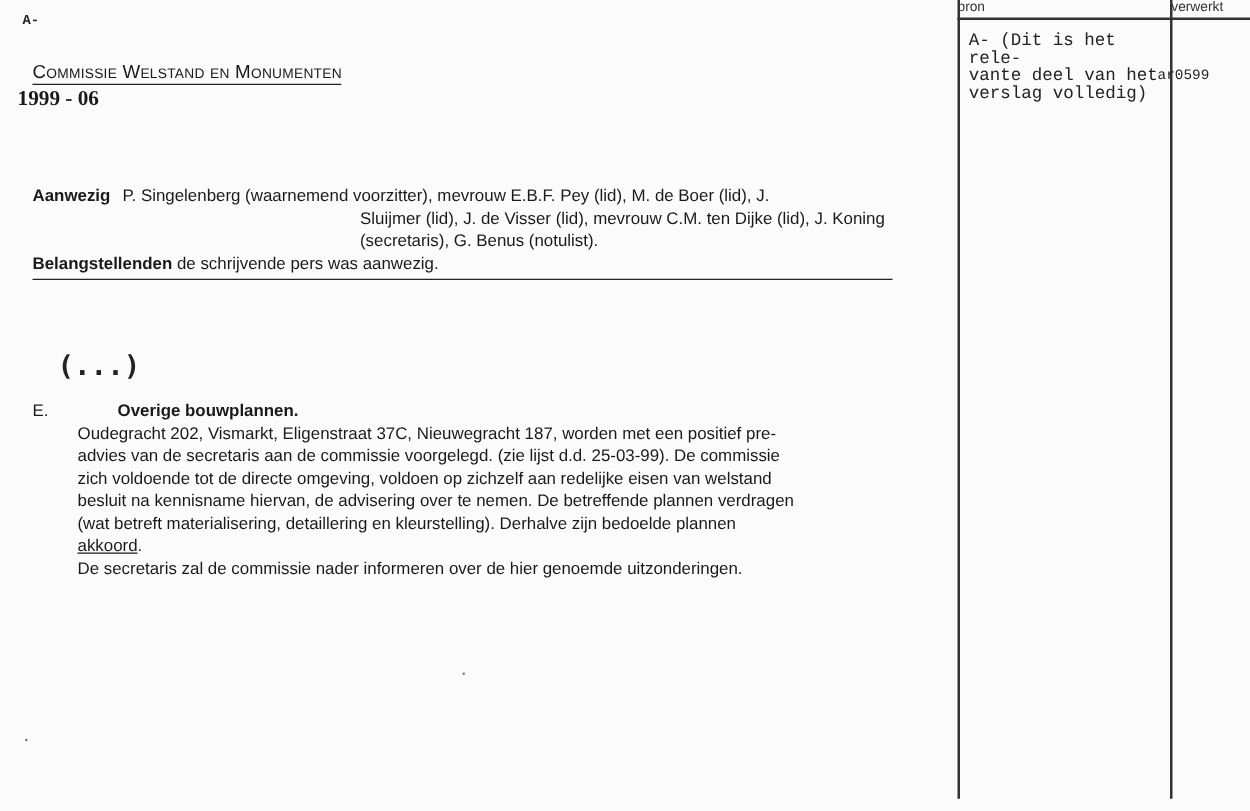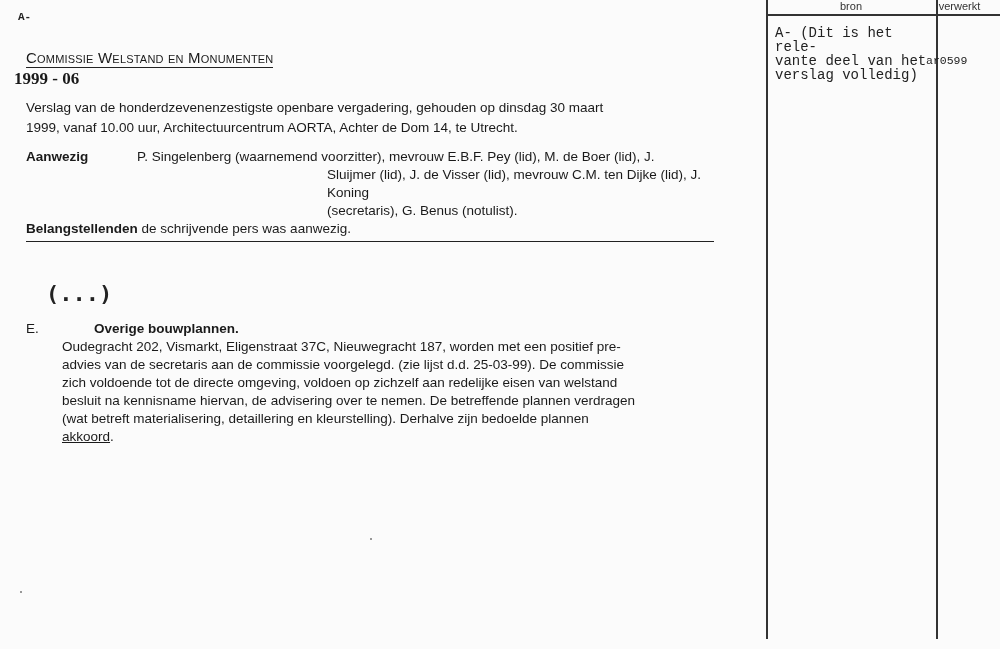--- a/index.html
+++ b/index.html
@@ -24,21 +24,21 @@
     font-family:"Liberation Serif", serif; font-weight:bold; font-size:17px;
   }
   .intro {
     position:absolute; left:26px; top:98px; width:690px;
     font-size:13.5px; line-height:20px;
   }
   .attendance {
     position:absolute; left:26px; top:148px; width:690px;
     font-size:13.5px; line-height:18px;
   }
-  .att-row { display:flex;gap:39px; }
+  .att-row { display:flex; }
   .att-label { font-weight:bold; }
   .att-label.present { width:72px; }
   .att-label.absent { width:128px; }
   .att-body { flex:1; }
   .att-note { border-bottom:1.5px solid #222; padding-bottom:3px; width:688px; }
   .ellipsis {
     position:absolute; left:46px; top:281px;
     font-family:"DejaVu Sans Mono", monospace; font-size:22px; font-weight:bold; color:#222;
   }
   .section {
@@ -53,21 +53,21 @@
   .underline { text-decoration:underline; }
   .speck { position:absolute; width:2px; height:2px; background:#777; border-radius:1px; }
 
   
   .side {
     position:absolute; left:766px; top:0; width:234px; height:649px;
   }
   .vline { position:absolute; top:0; bottom:10px; width:1.5px; background:#333; }
   .hline { position:absolute; left:0; right:0; top:14px; height:1.5px; background:#333; }
   .col-head {
-    position:absolute; top:0; font-size:11px; color:#333; text-align:center;
+    position:absolute; top:0; font-size:11px; color:#333; text-align:left;
     font-family:"Liberation Sans", sans-serif;
   }
   .bron-cell {
     position:absolute; left:9px; top:26px; width:160px;
     font-family:"Liberation Mono", monospace; font-size:14px; line-height:14px; color:#222;
     white-space:pre-line;
   }
   .verwerkt-cell {
     position:absolute; left:160px; top:54px;
     font-family:"Liberation Mono", monospace; font-size:11.5px; color:#222;text-align:right;
@@ -75,24 +75,20 @@
 </style>
 </head>
 <body>
 
 <div class="main">
   <div class="corner-code">A-</div>
 
   <div class="org">Commissie Welstand en Monumenten</div>
   <div class="docnum">1999 - 06</div>
 
-  <div class="intro">
-    <div>Verslag van de honderdzevenenzestigste openbare vergadering, gehouden op dinsdag 30 maart</div>
-    <div>1999, vanaf 10.00 uur, Architectuurcentrum AORTA, Achter de Dom 14, te Utrecht.</div>
-  </div>
 
   <div class="attendance">
     <div class="att-row">
       <span class="att-label present">Aanwezig</span>
       <div class="att-body">
         <div>P. Singelenberg (waarnemend voorzitter), mevrouw E.B.F. Pey (lid), M. de Boer (lid), J.</div>
         <div style="padding-left:190px">Sluijmer (lid), J. de Visser (lid), mevrouw C.M. ten Dijke (lid),  J. Koning</div>
         <div style="padding-left:190px">(secretaris), G. Benus (notulist).</div>
       </div>
     </div>
@@ -109,20 +105,21 @@
       <span class="sec-letter">E.</span>
       <span class="sec-title">Overige bouwplannen.</span>
     </div>
     <div class="sec-body">
       <p>Oudegracht 202, Vismarkt, Eligenstraat 37C, Nieuwegracht 187, worden met een positief pre-</p>
       <p>advies van de secretaris aan de commissie voorgelegd. (zie lijst d.d. 25-03-99). De commissie</p>
       <p>zich voldoende tot de directe omgeving, voldoen op zichzelf aan redelijke eisen van welstand</p>
       <p>besluit na kennisname hiervan, de advisering over te nemen. De betreffende plannen verdragen</p>
       <p>(wat betreft materialisering, detaillering en kleurstelling). Derhalve zijn bedoelde plannen</p>
       <p><span class="underline">akkoord</span><span>.</span></p>
+      <p>De secretaris zal de commissie nader informeren over de hier genoemde uitzonderingen.</p>
     </div>
   </div>
 
   <div class="speck" style="left:20px;top:591px"></div>
   <div class="speck" style="left:370px;top:538px"></div>
 </div>
 
 <div class="side">
   <div class="vline" style="left:0"></div>
   <div class="vline" style="left:170px"></div>

